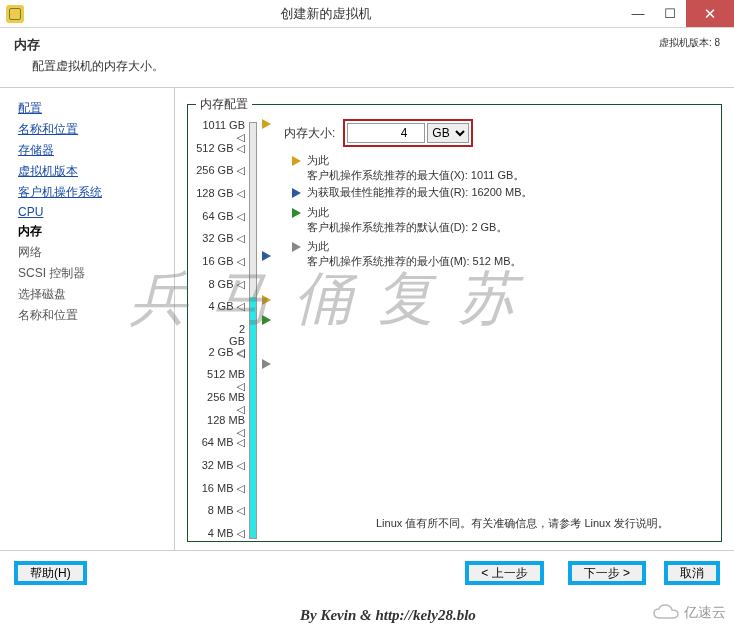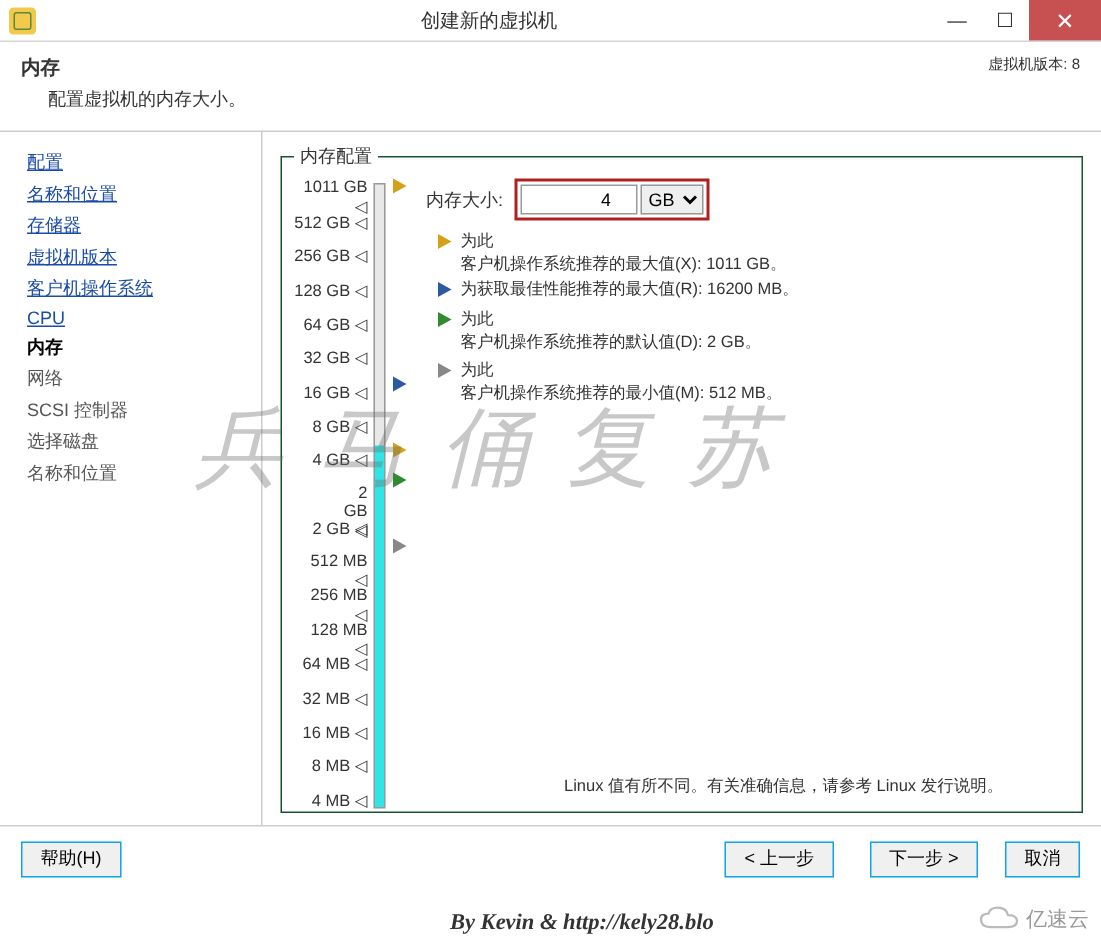--- a/index.html
+++ b/index.html
@@ -40,21 +40,21 @@
 .rc { flex: 1; position: relative; padding-left: 8px; }
 .mem-row { display: flex; align-items: center; gap: 8px; }
 .mem-ctrl { display: flex; border: 2.5px solid #b02020; padding: 2px; }
 .spin { width: 78px; height: 20px; text-align: right; padding-right: 2px; border: 1px solid #999; font-size: 12px; }
 .unit-sel { width: 42px; height: 20px; border: 1px solid #999; font-size: 12px; margin-left: 2px; }
 .note-block { position: absolute; left: 16px; font-size: 11px; }
 .note-block .tri { display: inline-block; width: 0; height: 0; border-top: 5px solid transparent; border-bottom: 5px solid transparent; margin-right: 6px; vertical-align: middle; }
 .note-block .line2 { margin-left: 15px; }
 .linux-note { position: absolute; bottom: 8px; left: 100px; font-size: 11px; }
 .footer { border-top: 1px solid #ccc; height: 44px; display: flex; align-items: center; padding: 0 14px; }
-.btn { height: 24px; padding: 0 12px; background: #f0f0f0; border: 1px solid #0ea5e9; font-size: 12px; cursor: pointer; }
+.btn { height: 24px; padding: 0 12px; background: #f0f0f0; border: 4px solid #0ea5e9; font-size: 12px; cursor: pointer; }
 .footer-spacer { flex: 1; }
 .btn + .btn { margin-left: 24px; }
 .watermark { position: absolute; top: 260px; left: 130px; font-size: 58px; color: rgba(110,110,110,0.38); font-family: "STKaiti","KaiTi",serif; letter-spacing: 24px; pointer-events: none; font-style: italic; }
 .credit { position: absolute; bottom: 2px; left: 300px; font-weight: bold; font-style: italic; font-size: 15px; font-family: "Times New Roman", serif; }
 .cloud-logo { position: absolute; bottom: 4px; right: 8px; font-size: 14px; color: #999; }
 .cloud-logo svg { vertical-align: middle; }
 </style>
 </head>
 <body>
 

